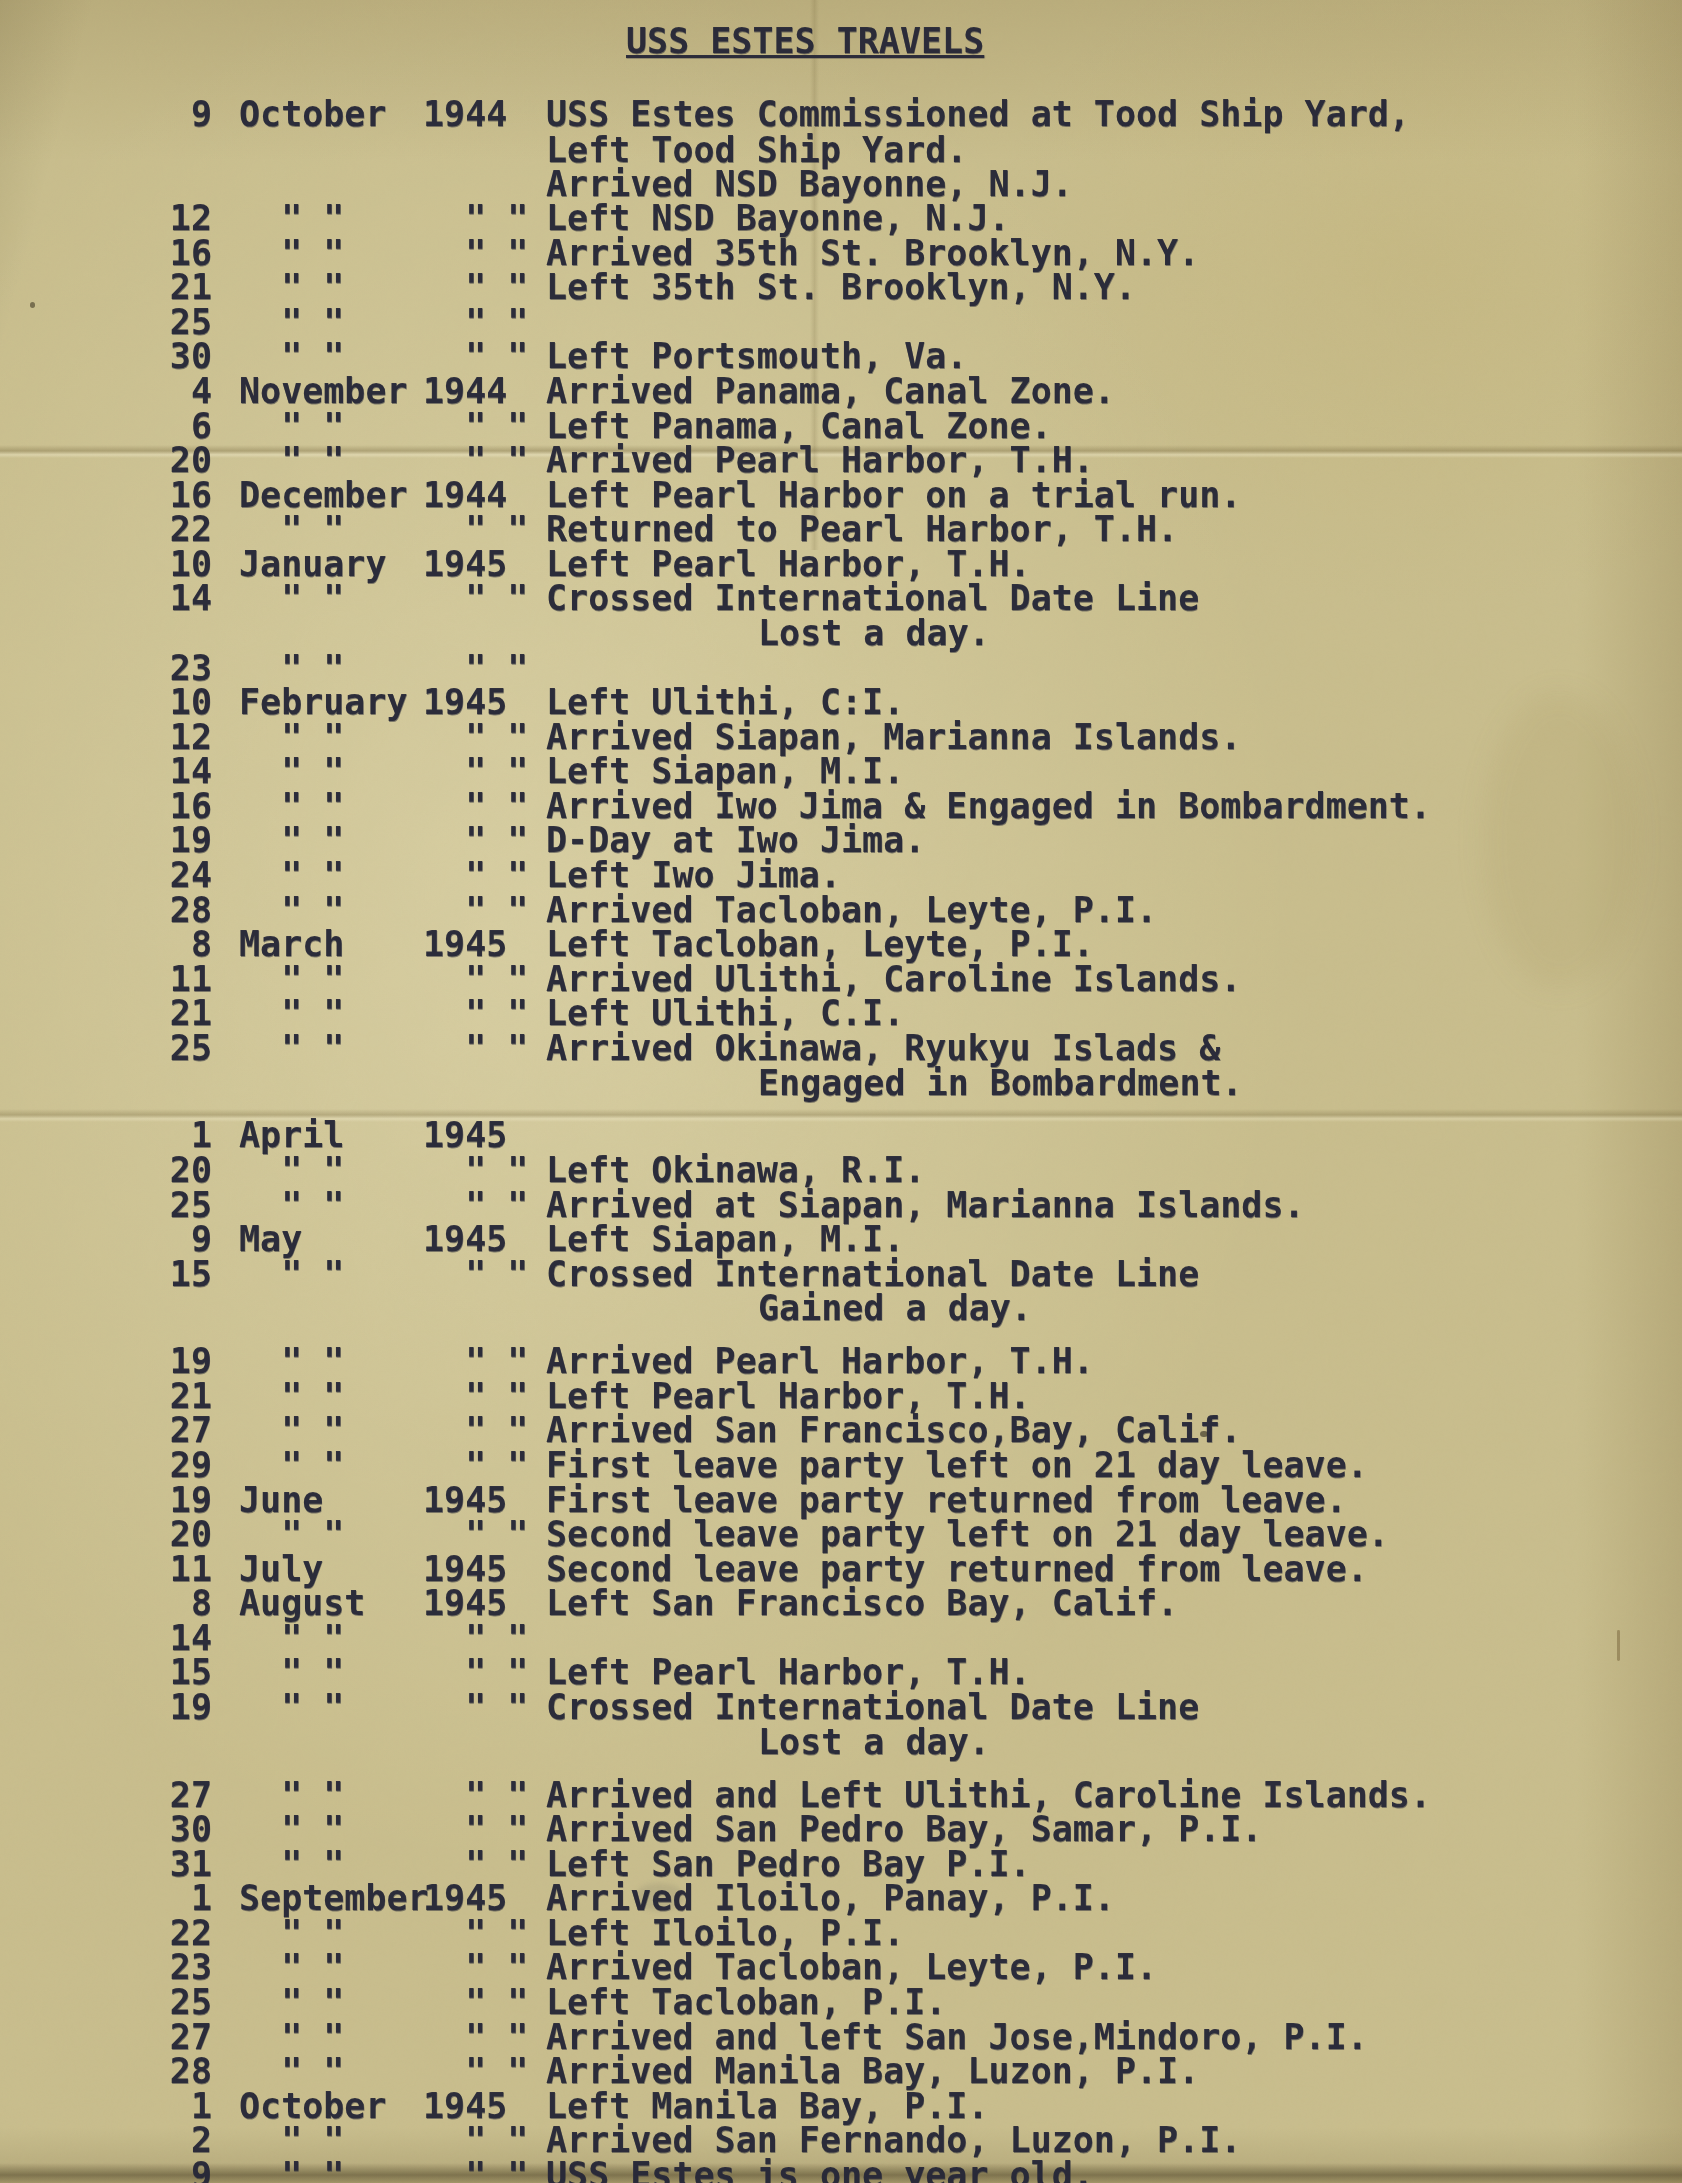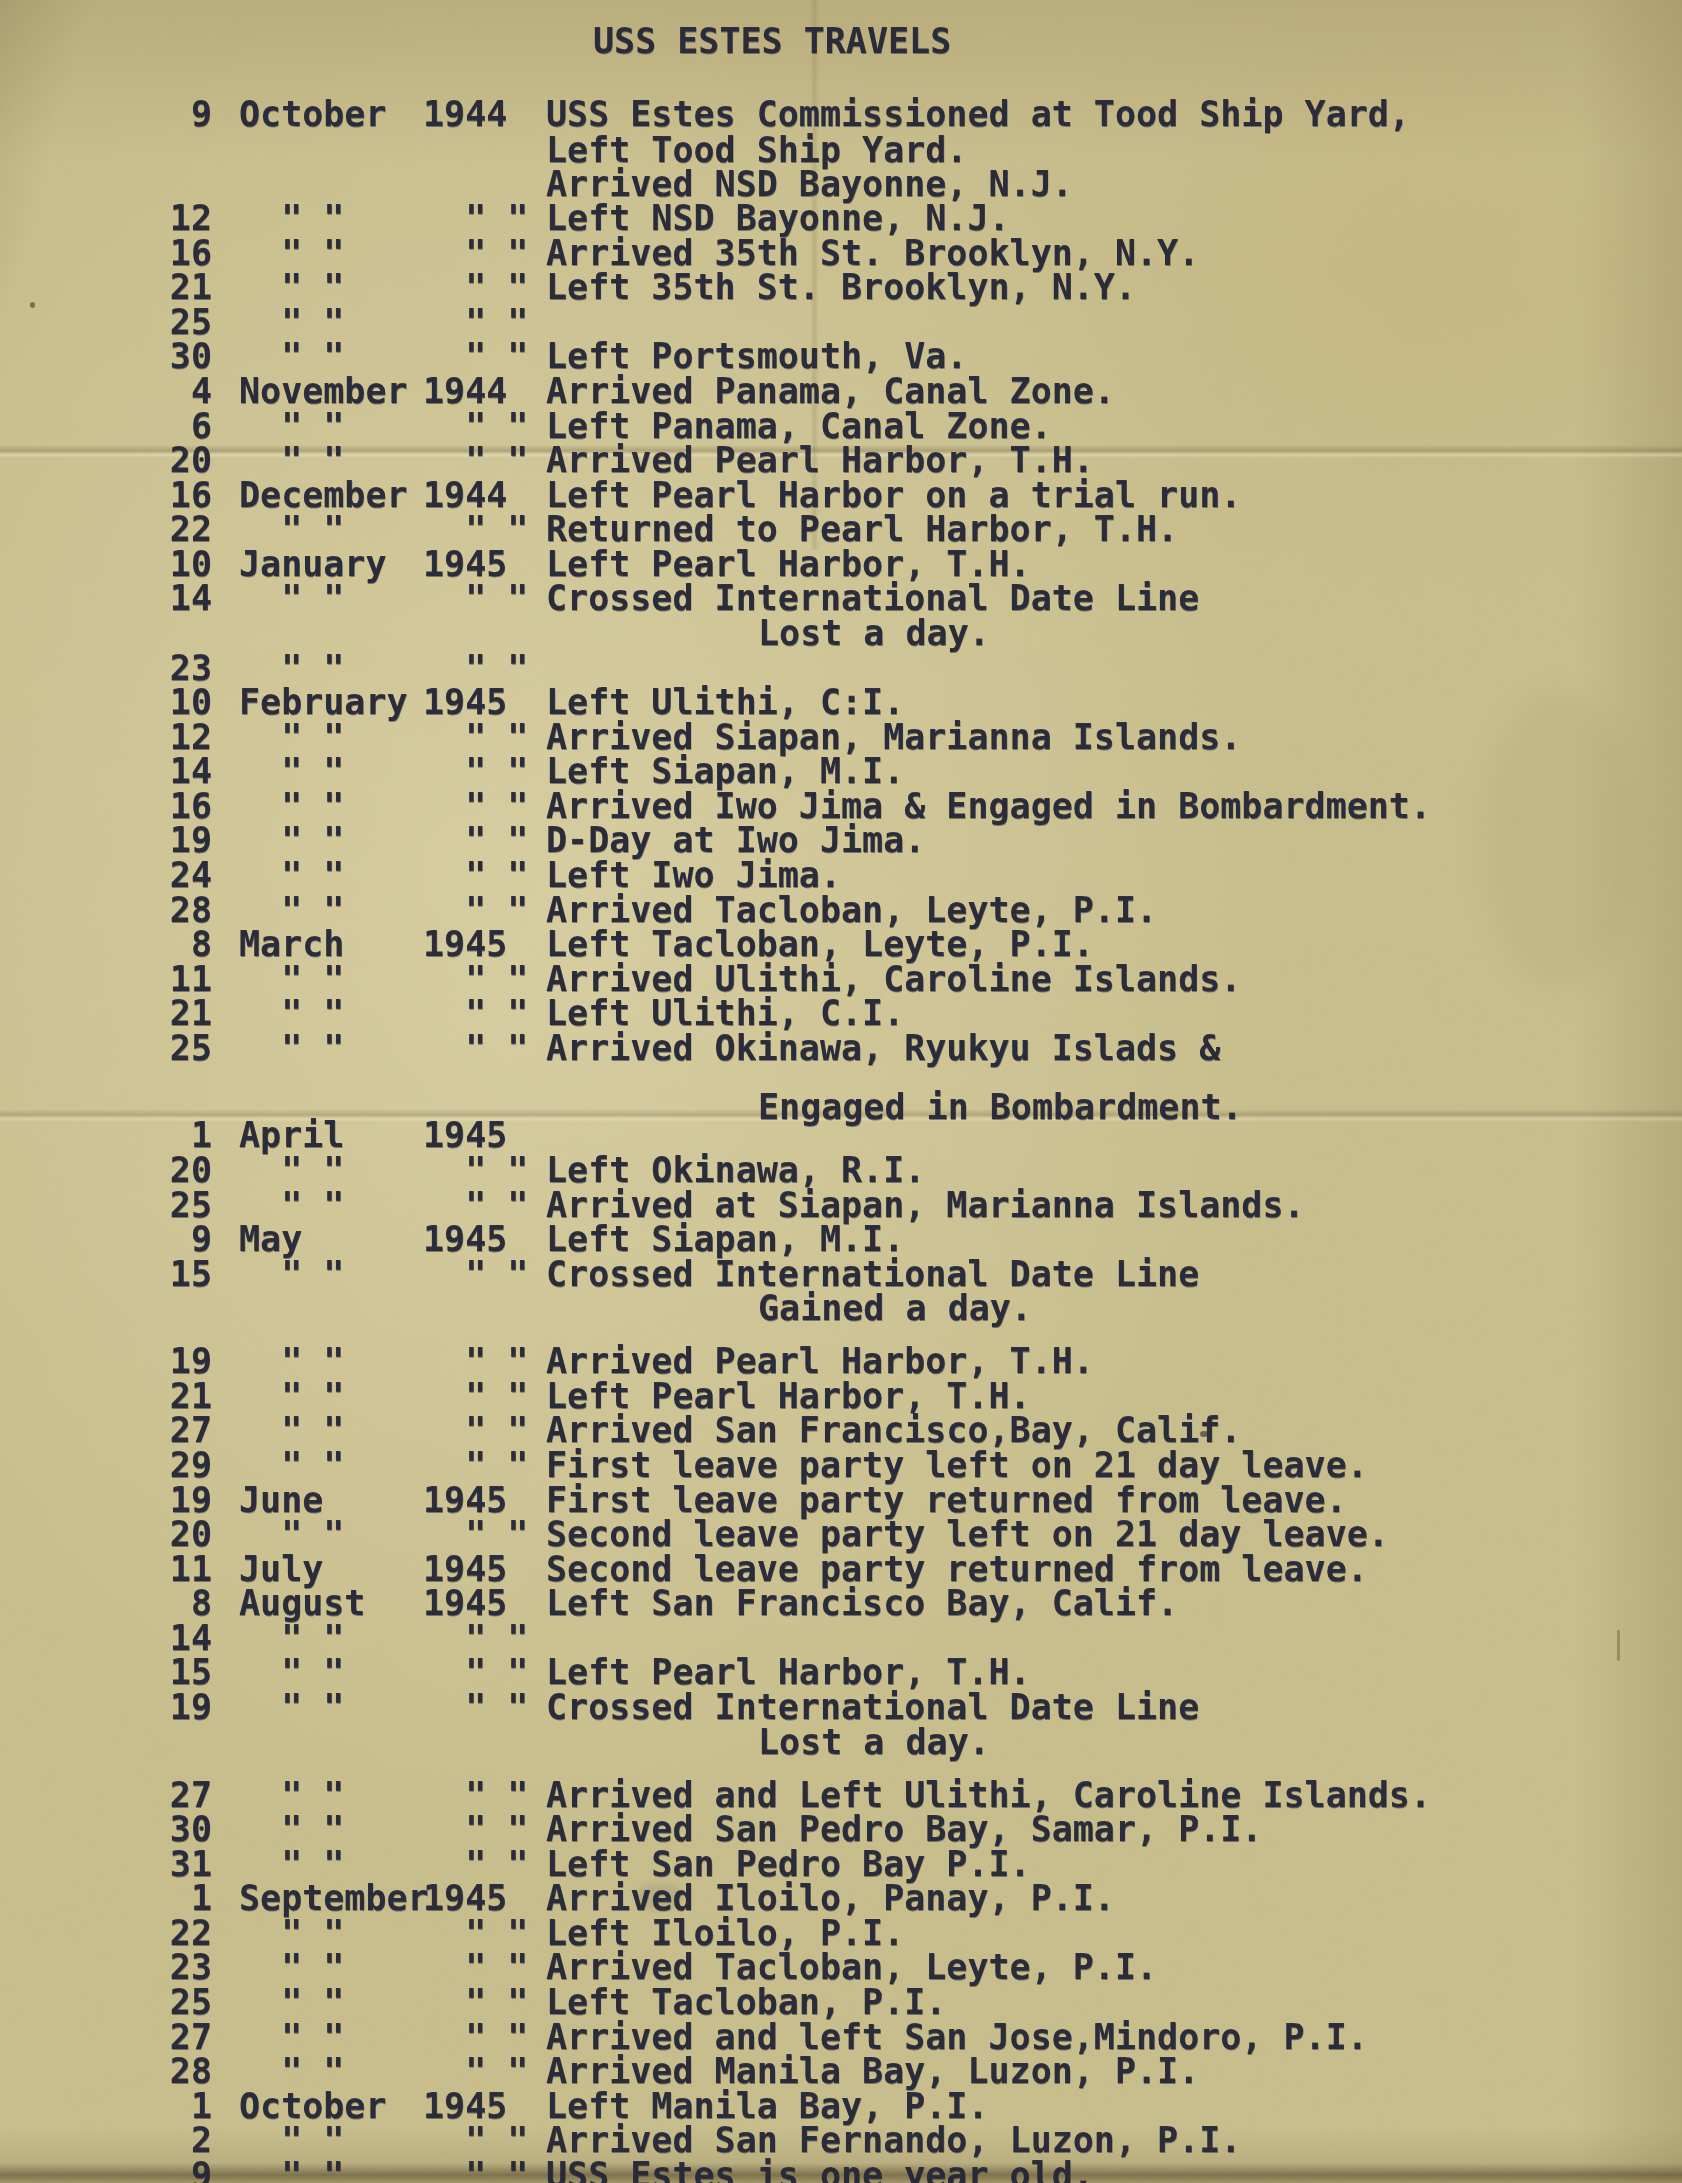--- a/index.html
+++ b/index.html
@@ -10,21 +10,21 @@
       linear-gradient(180deg, rgba(125,105,55,0.20), rgba(0,0,0,0) 162px),
       linear-gradient(0deg, rgba(90,75,40,0.20), rgba(0,0,0,0) 56px),
       linear-gradient(270deg, rgba(120,100,55,0.22), rgba(0,0,0,0) 106px),
       radial-gradient(1058px 1341px at 32% 42%, rgba(255,250,218,0.28), rgba(0,0,0,0) 72%),
       radial-gradient(635px 494px at 85% 12%, rgba(190,170,105,0.25), rgba(0,0,0,0) 70%),
       #c9be8d;
     font-family:"DejaVu Sans Mono", monospace;
   }
   .grain{position:absolute;left:0;top:0;width:100%;height:100%;pointer-events:none;opacity:.55}
   .title{
-    position:absolute;left:593px;top:24px;white-space:pre;
+    position:absolute;left:626px;top:24px;white-space:pre;text-decoration:underline;
   }
   .title, .line span{
     font:700 35px/35px "DejaVu Sans Mono", monospace;
     color:rgba(38,39,55,0.94);
     text-shadow:0.4px 0.6px 0.5px rgba(38,39,55,0.5);
   }
   .line{position:absolute;left:0;top:0;width:100%;height:35px;}
   .line .day{position:absolute;left:99px;width:113px;text-align:right;white-space:pre}
   .line .month{position:absolute;left:239px;white-space:pre}
   .line .year{position:absolute;left:423px;white-space:pre}
@@ -223,21 +223,21 @@
         <span class="month">  " "</span>
         <span class="year">  " "</span>
         <span class="event">Left Ulithi, C.I.</span>
       </div>
       <div class="line" style="top: 1031px;">
         <span class="day">25</span>
         <span class="month">  " "</span>
         <span class="year">  " "</span>
         <span class="event">Arrived Okinawa, Ryukyu Islads &amp;</span>
       </div>
-      <div class="line" style="top: 1066px; margin-top: 24px;">
+      <div class="line" style="top: 1066px;">
         <span class="event indent">Engaged in Bombardment.</span>
       </div>
       <div class="line" style="top: 1118px;">
         <span class="day">1</span>
         <span class="month">April</span>
         <span class="year">1945</span>
       </div>
       <div class="line" style="top: 1153px;">
         <span class="day">20</span>
         <span class="month">  " "</span>

